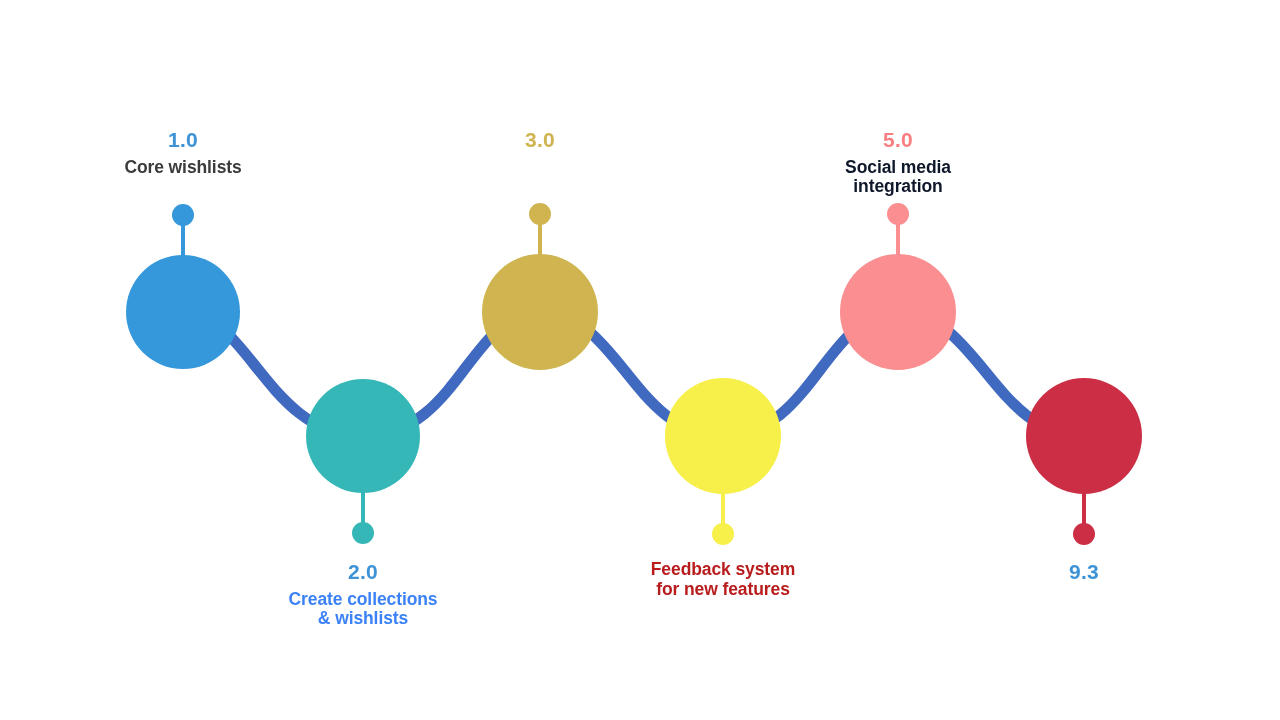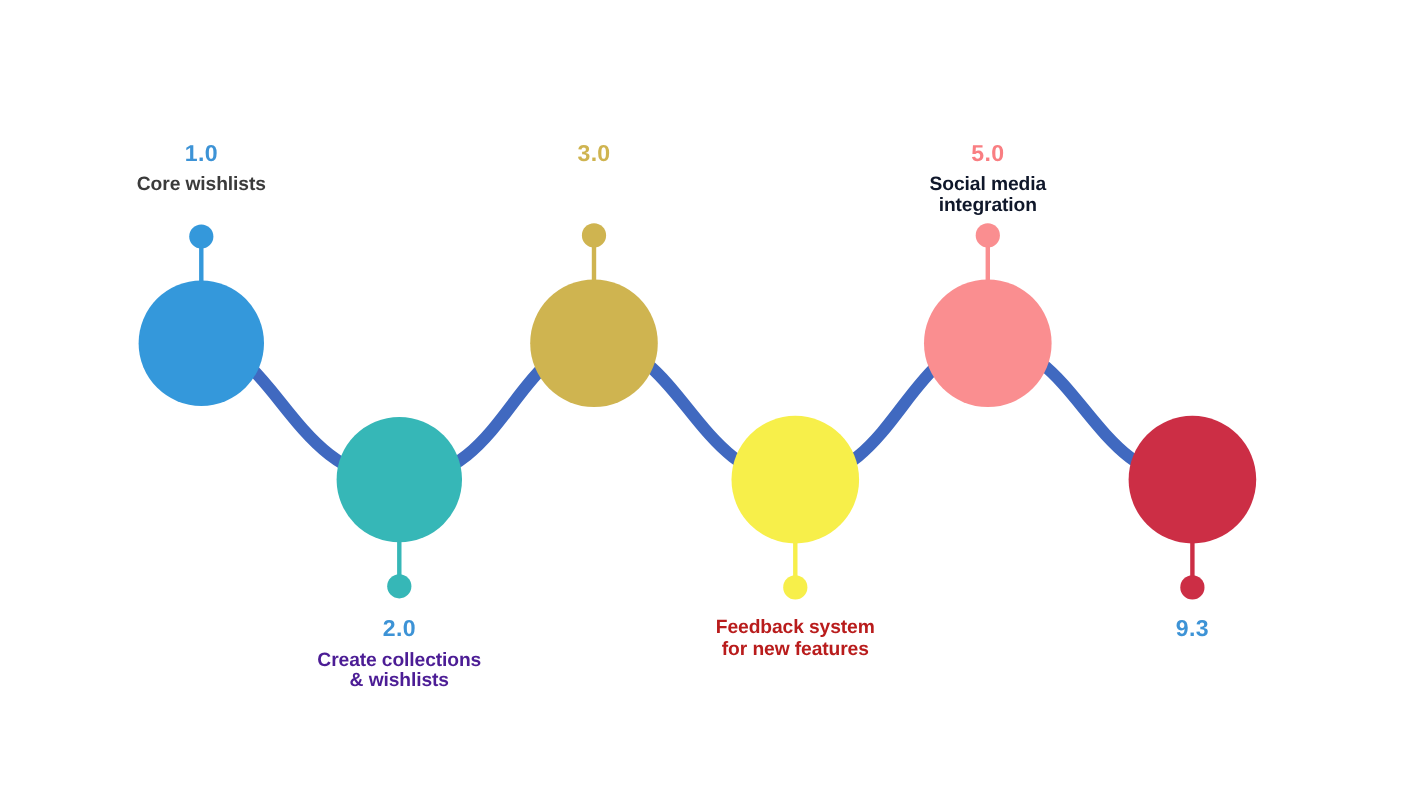--- a/index.html
+++ b/index.html
@@ -95,21 +95,21 @@
           <span class="version" style="color: rgb(61, 147, 214);">1.0</span>
           <span class="title" style="color: rgb(59, 59, 59);">Core wishlists</span>
         </div>
       </div>
       <div class="milestone" style="left: 0px; top: 0px; width: 1084px; height: 720px; pointer-events: none;">
         <div class="stem-line" style="background: rgb(54, 183, 183); left: 361px; height: 54px; top: 479px;"></div>
         <div class="stem-dot" style="background: rgb(54, 183, 183); width: 22px; height: 22px; left: 352px; top: 522px; pointer-events: auto;"></div>
         <div class="node-circle" style="background: rgb(54, 183, 183); width: 114px; height: 114px; left: 306px; top: 379px; pointer-events: auto;"></div>
         <div class="caption" style="width: 360px; left: 183px; top: 560px;">
           <span class="version" style="color: rgb(61, 147, 214);">2.0</span>
-          <span class="title" style="color: #4c1d95;">Create collections
+          <span class="title" style="color: #3b82f6;">Create collections
 &amp; wishlists</span>
         </div>
       </div>
       <div class="milestone" style="left: 0px; top: 0px; width: 1280px; height: 562px; pointer-events: none;">
         <div class="stem-line" style="background: rgb(207, 180, 80); left: 538px; height: 54px; top: 214px;"></div>
         <div class="stem-dot" style="background: rgb(207, 180, 80); width: 22px; height: 22px; left: 529px; top: 203px; pointer-events: auto;"></div>
         <div class="node-circle" style="background: rgb(207, 180, 80); width: 116px; height: 116px; left: 482px; top: 254px; pointer-events: auto;"></div>
         <div class="caption" style="width: 360px; left: 360px; top: 128px;">
           <span class="version" style="color: rgb(207, 180, 80);">3.0</span>
         </div>

